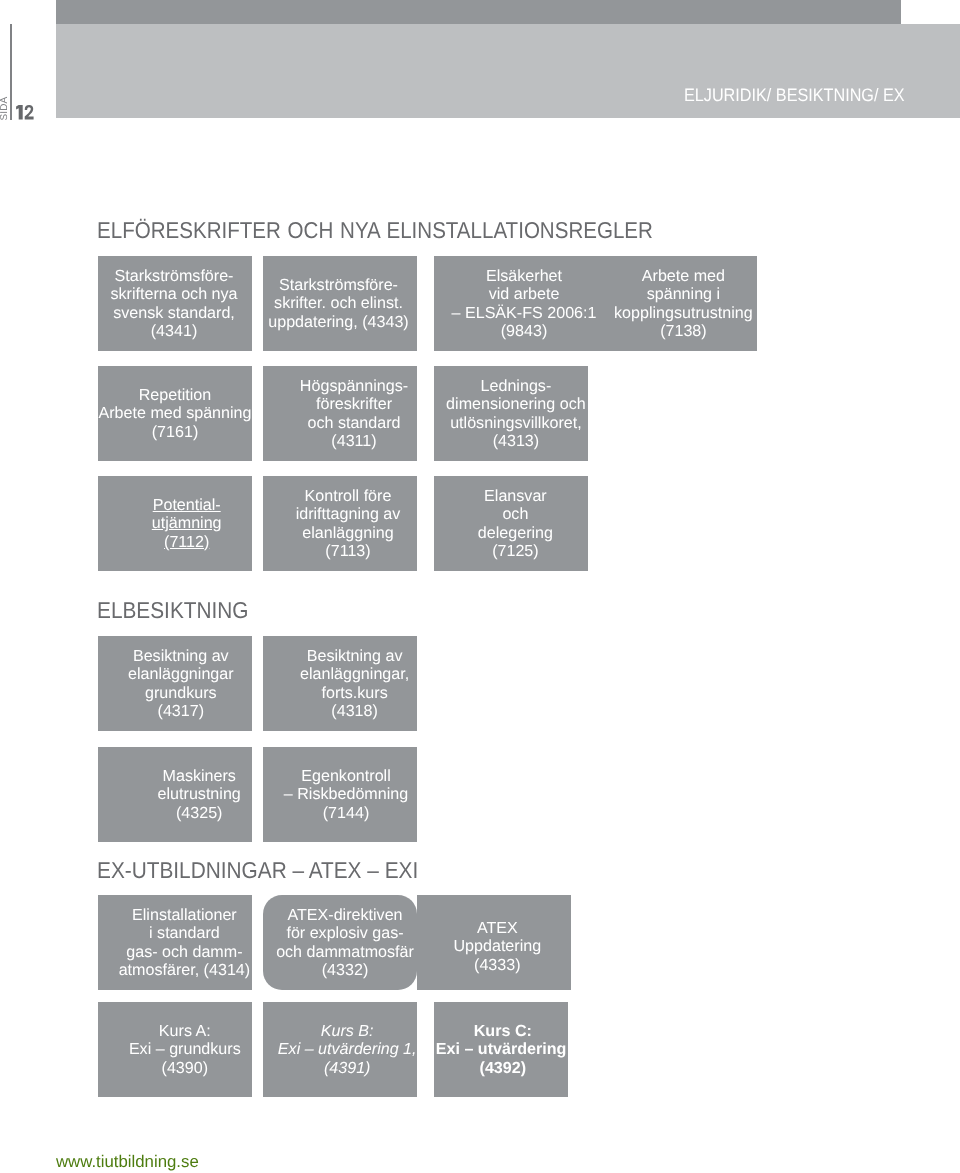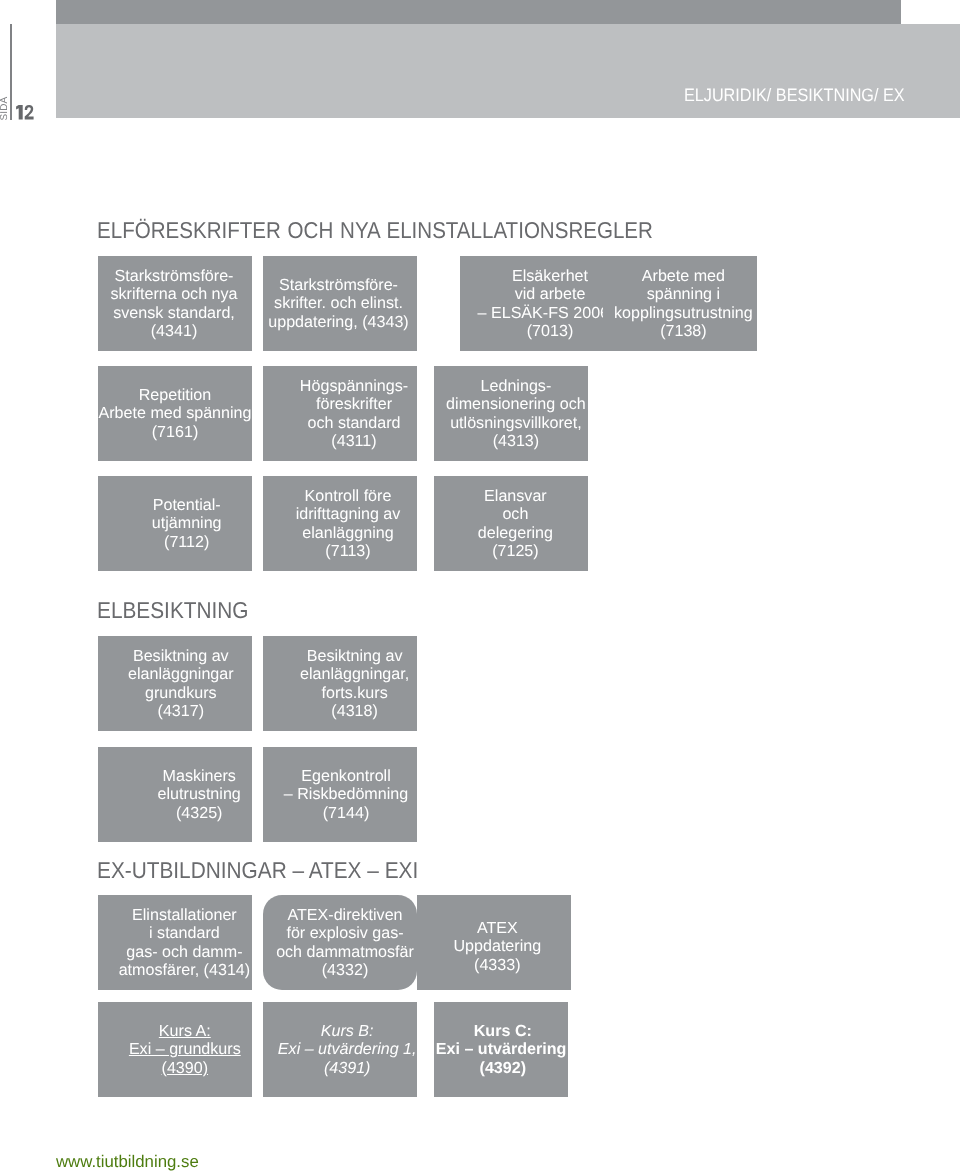--- a/index.html
+++ b/index.html
@@ -61,26 +61,26 @@
           <div>(4341)</div>
         </div>
       </div>
       <div class="box" style="left: 263px; top: 256px; width: 154px;">
         <div class="box-inner" style="transform: translate(-1.5px, 0px);">
           <div>Starkströmsföre-</div>
           <div>skrifter. och elinst.</div>
           <div>uppdatering, (4343)</div>
         </div>
       </div>
-      <div class="box" style="left: 460px; top: 256px; width: 174px; padding-left: 8px;">
+      <div class="box" style="left: 434px; top: 256px; width: 174px; padding-left: 8px;">
         <div class="box-inner" style="transform: translate(-1px, 0px);">
           <div>Elsäkerhet</div>
           <div>vid arbete</div>
           <div>– ELSÄK-FS 2006:1</div>
-          <div>(7013)</div>
+          <div>(9843)</div>
         </div>
       </div>
       <div class="box" style="left: 603px; top: 256px; width: 154px;">
         <div class="box-inner" style="transform: translate(3.4px, 0px);">
           <div>Arbete med</div>
           <div>spänning i</div>
           <div>kopplingsutrustning</div>
           <div>(7138)</div>
         </div>
       </div>
@@ -101,21 +101,21 @@
       </div>
       <div class="box" style="left: 434px; top: 366px; width: 154px;">
         <div class="box-inner" style="transform: translate(4.9px, 0px);">
           <div>Lednings-</div>
           <div>dimensionering och</div>
           <div>utlösningsvillkoret,</div>
           <div>(4313)</div>
         </div>
       </div>
       <div class="box" style="left: 98px; top: 476px; width: 154px;">
-        <div class="box-inner" style="transform: translate(11.7px, 0px);">
+        <div class="box-inner" style="transform: translate(11.7px, 0px); text-decoration: underline;">
           <div>Potential-</div>
           <div>utjämning</div>
           <div>(7112)</div>
         </div>
       </div>
       <div class="box" style="left: 263px; top: 476px; width: 154px;">
         <div class="box-inner" style="transform: translate(8px, 0px);">
           <div>Kontroll före</div>
           <div>idrifttagning av</div>
           <div>elanläggning</div>
@@ -179,21 +179,21 @@
         </div>
       </div>
       <div class="box" style="left: 417px; top: 895px; width: 154px;">
         <div class="box-inner" style="transform: translate(3.3px, 3.6px);">
           <div>ATEX</div>
           <div>Uppdatering</div>
           <div>(4333)</div>
         </div>
       </div>
       <div class="box" style="left: 98px; top: 1002px; width: 154px;">
-        <div class="box-inner" style="transform: translate(9.8px, 0px); text-decoration: underline;">
+        <div class="box-inner" style="transform: translate(9.8px, 0px);">
           <div>Kurs A:</div>
           <div>Exi – grundkurs</div>
           <div>(4390)</div>
         </div>
       </div>
       <div class="box" style="left: 263px; top: 1002px; width: 154px;">
         <div class="box-inner" style="transform: translate(7.2px, 0px); font-style: italic;">
           <div>Kurs B:</div>
           <div>Exi – utvärdering 1,</div>
           <div>(4391)</div>

